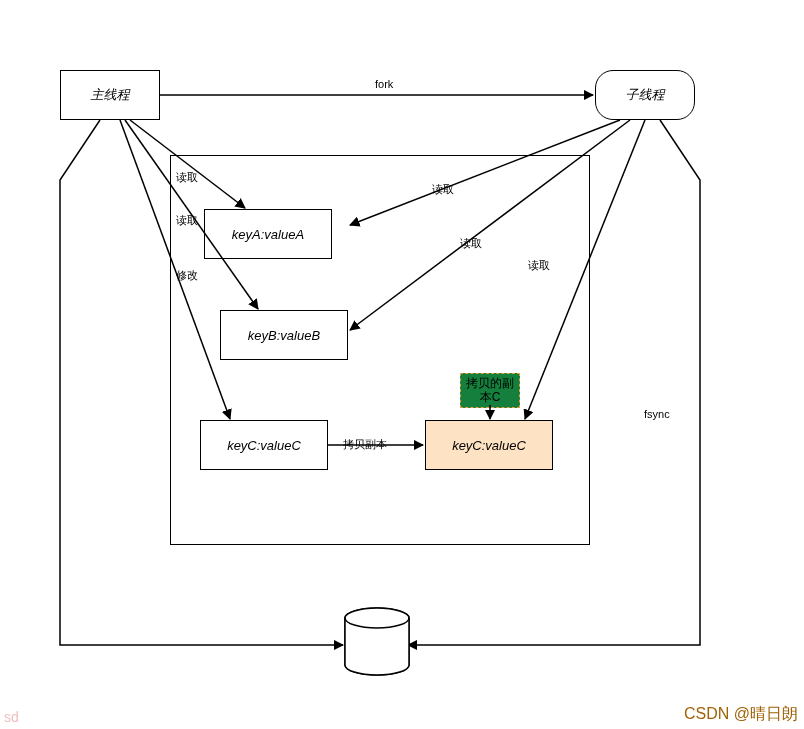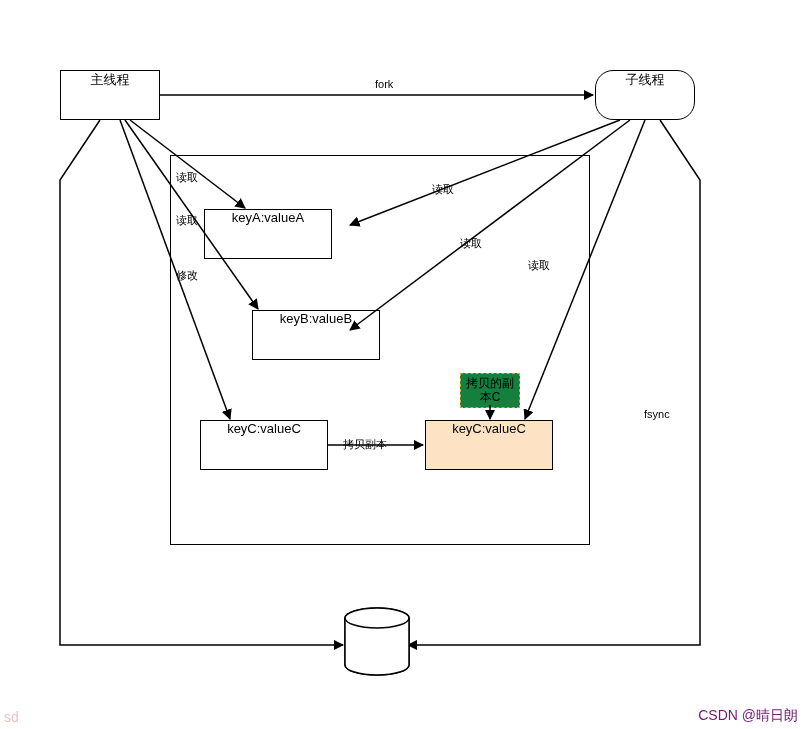--- a/index.html
+++ b/index.html
@@ -12,23 +12,24 @@
     font-size: 13px;
     color: #000;
     position: relative;
     overflow: hidden;
   }
   .box {
     position: absolute;
     border: 1.5px solid #000;
     background: #fff;
     display: flex;
-    align-items: flex-start;
+    align-items: center;
     justify-content: center;
     box-sizing: border-box;
+    font-style: italic;
   }
   .edge-label {
     position: absolute;
     background: transparent;
     font-size: 11px;
     color: #000;
   }
   .dashed-box {
     position: absolute;
     border: 1.5px dashed #e0a040;
@@ -51,22 +52,22 @@
   svg.arrows {
     position: absolute;
     left: 0; top: 0;
     width: 804px; height: 729px;
     pointer-events: none;
   }
   .watermark-right {
     position: absolute;
     bottom: 4px;
     right: 6px;
-    font-size: 14px;
-    color: #701a75;
+    font-size: 16px;
+    color: #a16207;
   }
   .watermark-left {
     position: absolute;
     bottom: 4px;
     left: 4px;
     font-size: 14px;
     color: #f0c0c0;
     text-align: right;
   }
   .cyl-label {
@@ -85,21 +86,21 @@
 </div>
 
 <div class="box" style="left:595px; top:70px; width:100px; height:50px;border-radius:18px;">
   <span>子线程</span>
 </div>
 
 <div class="box" style="left:204px; top:209px; width:128px; height:50px;">
   <span>keyA:valueA</span>
 </div>
 
-<div class="box" style="left:220px; top:310px; width:128px; height:50px;margin-left:32px;">
+<div class="box" style="left:220px; top:310px; width:128px; height:50px;">
   <span>keyB:valueB</span>
 </div>
 
 <div class="box" style="left:200px; top:420px; width:128px; height:50px;">
   <span>keyC:valueC</span>
 </div>
 
 <div class="box copy-box" style="left:425px; top:420px; width:128px; height:50px;">
   <span>keyC:valueC</span>
 </div>

